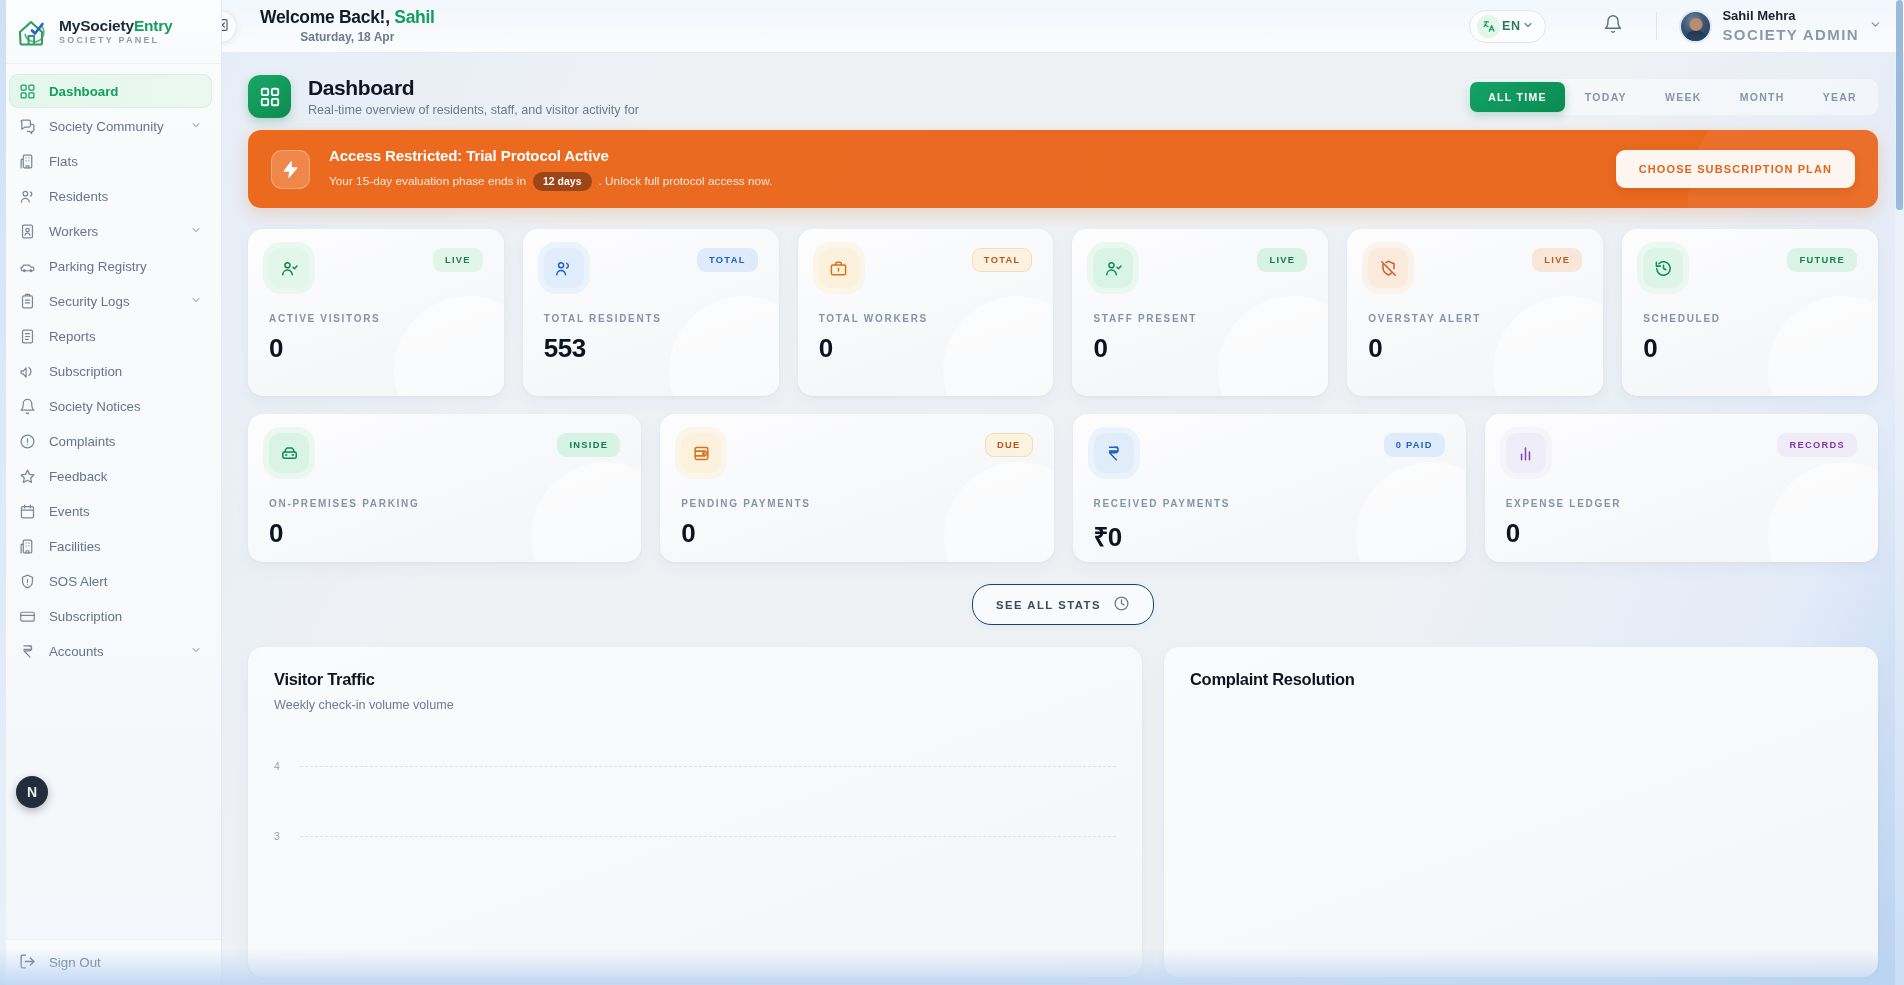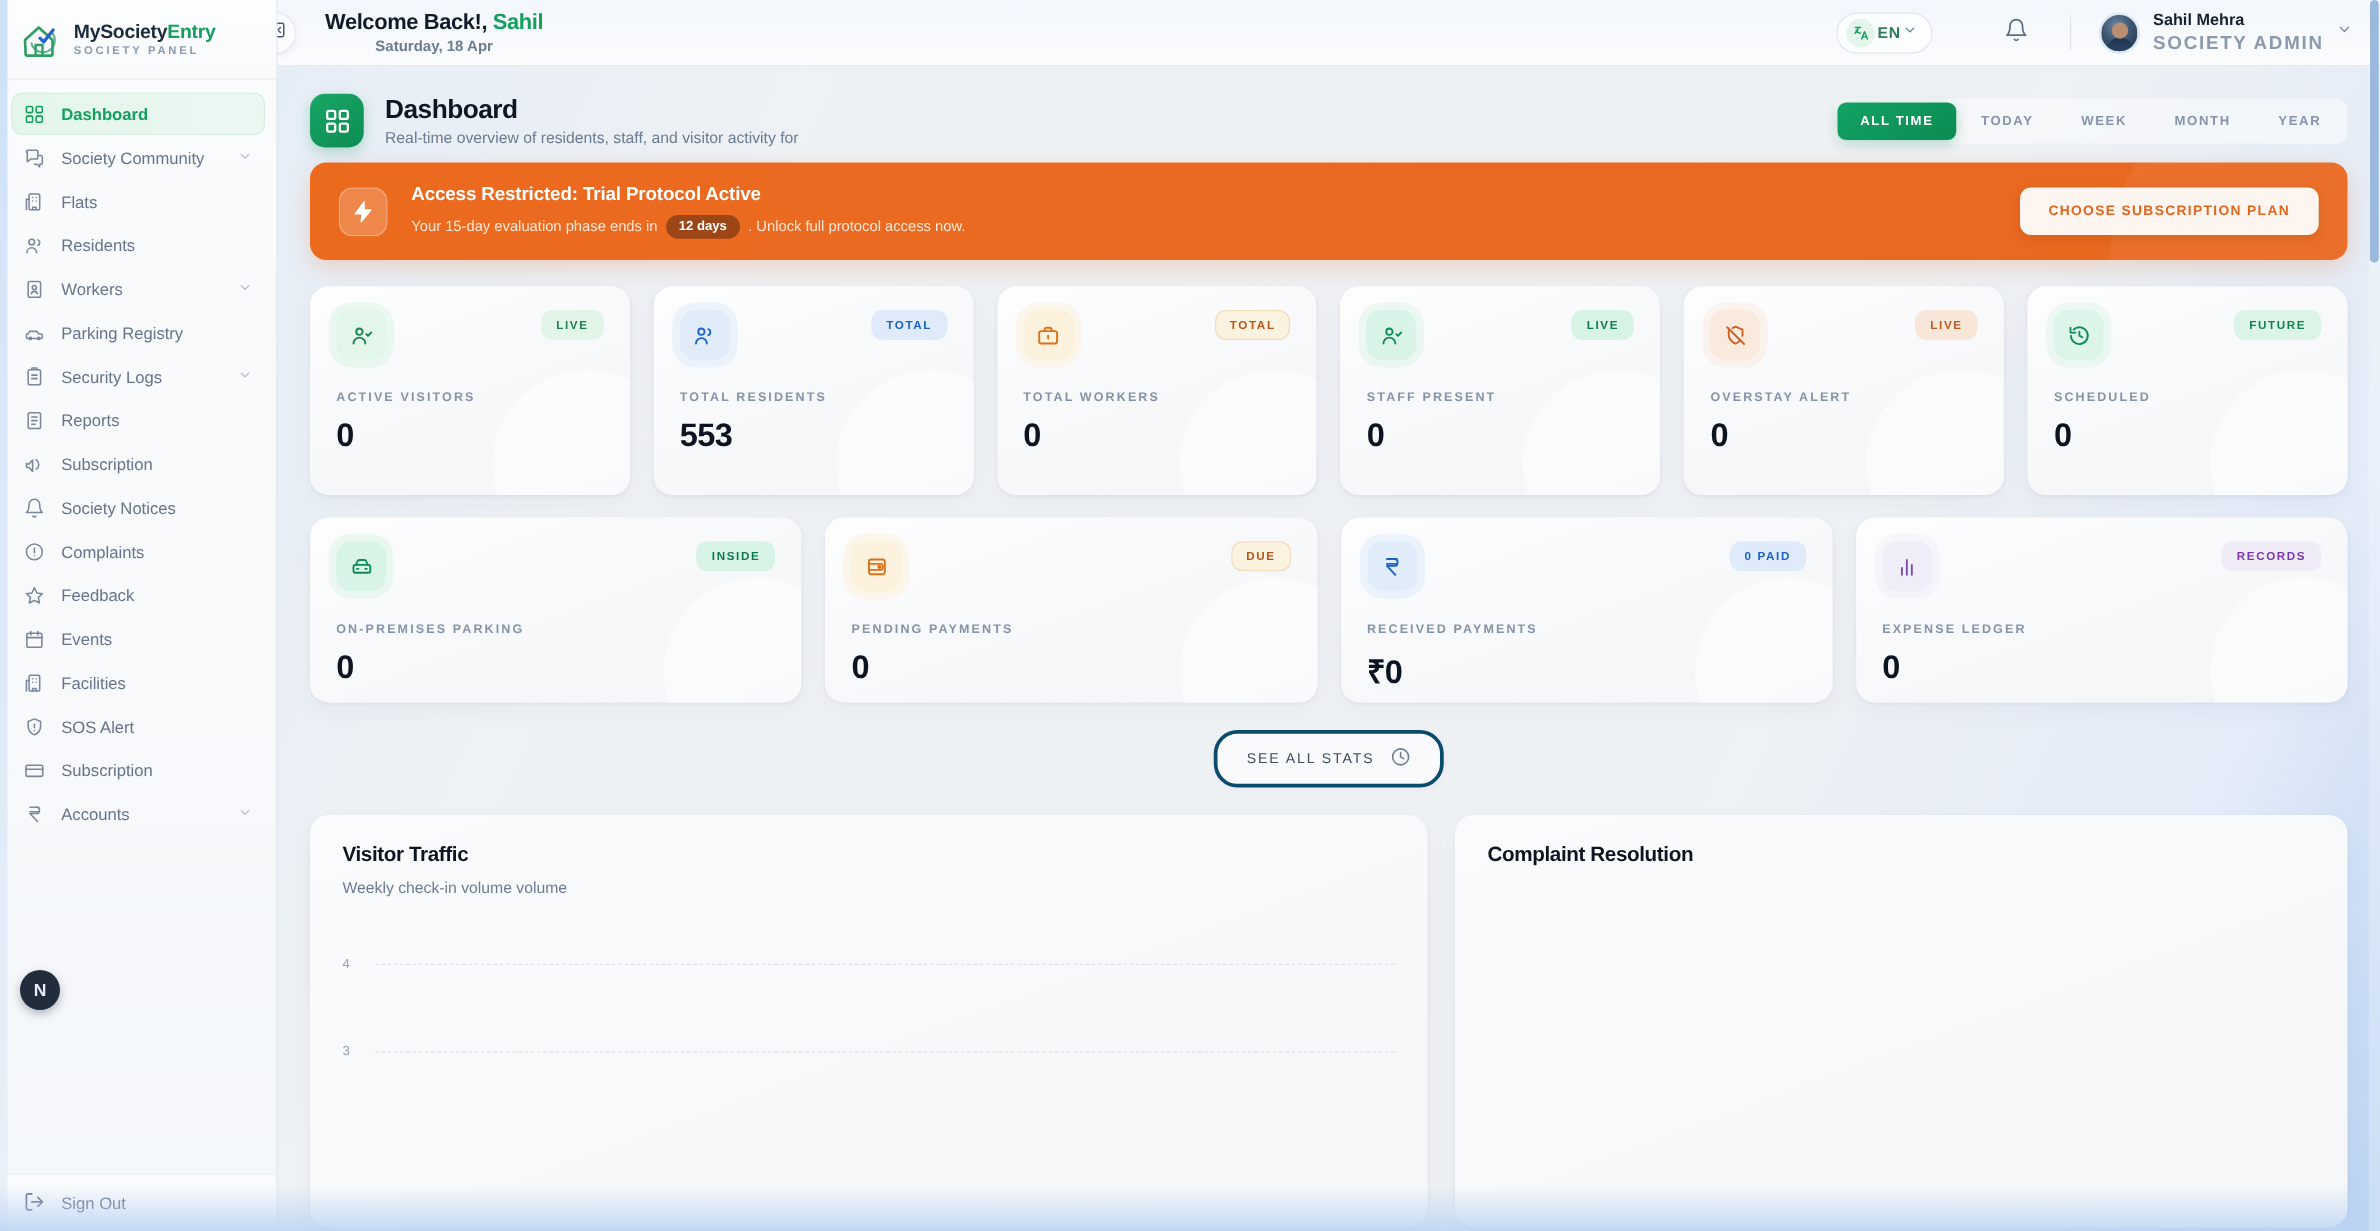--- a/index.html
+++ b/index.html
@@ -231,23 +231,23 @@
   .c-violet .stat-ico { background: #efedf8; box-shadow: 0 0 0 6px rgba(239,237,248,.5); }
   .c-violet .stat-badge { background: #efecf8; color: #7b36ad; }
 
   .cards-row-2 { display: flex; gap: 19px; margin-top: 18px; }
   .cards-row-2 .stat-card { height: 148px; }
 
   
   .see-all-wrap { display: flex; justify-content: center; margin-top: 22px; }
   .see-all-btn {
     display: flex; align-items: center; gap: 12px;
-    background: rgba(255,255,255,.62); border: 3px solid #0c4a6e;
+    background: rgba(255,255,255,.62); border: 1px solid #0c4a6e;
     border-radius: 19px; padding: 10px 23px; cursor: pointer;
-    font-size: 11.3px; font-weight: 400; letter-spacing: 1.5px; color: #3b4a60;
+    font-size: 11.3px; font-weight: 700; letter-spacing: 1.5px; color: #3b4a60;
     box-shadow: 0 2px 6px rgba(40,60,90,.04);
   }
 
   
   .charts-row { display: flex; gap: 22px; margin-top: 22px; }
   .chart-card {
     border-radius: 15px; padding: 23px 26px;
     background: linear-gradient(160deg,#fafbfc 0%, #f5f6f8 100%);
     box-shadow: 0 1px 3px rgba(40,60,90,.05), 0 8px 20px rgba(40,60,90,.04);
     position: relative; overflow: hidden;

